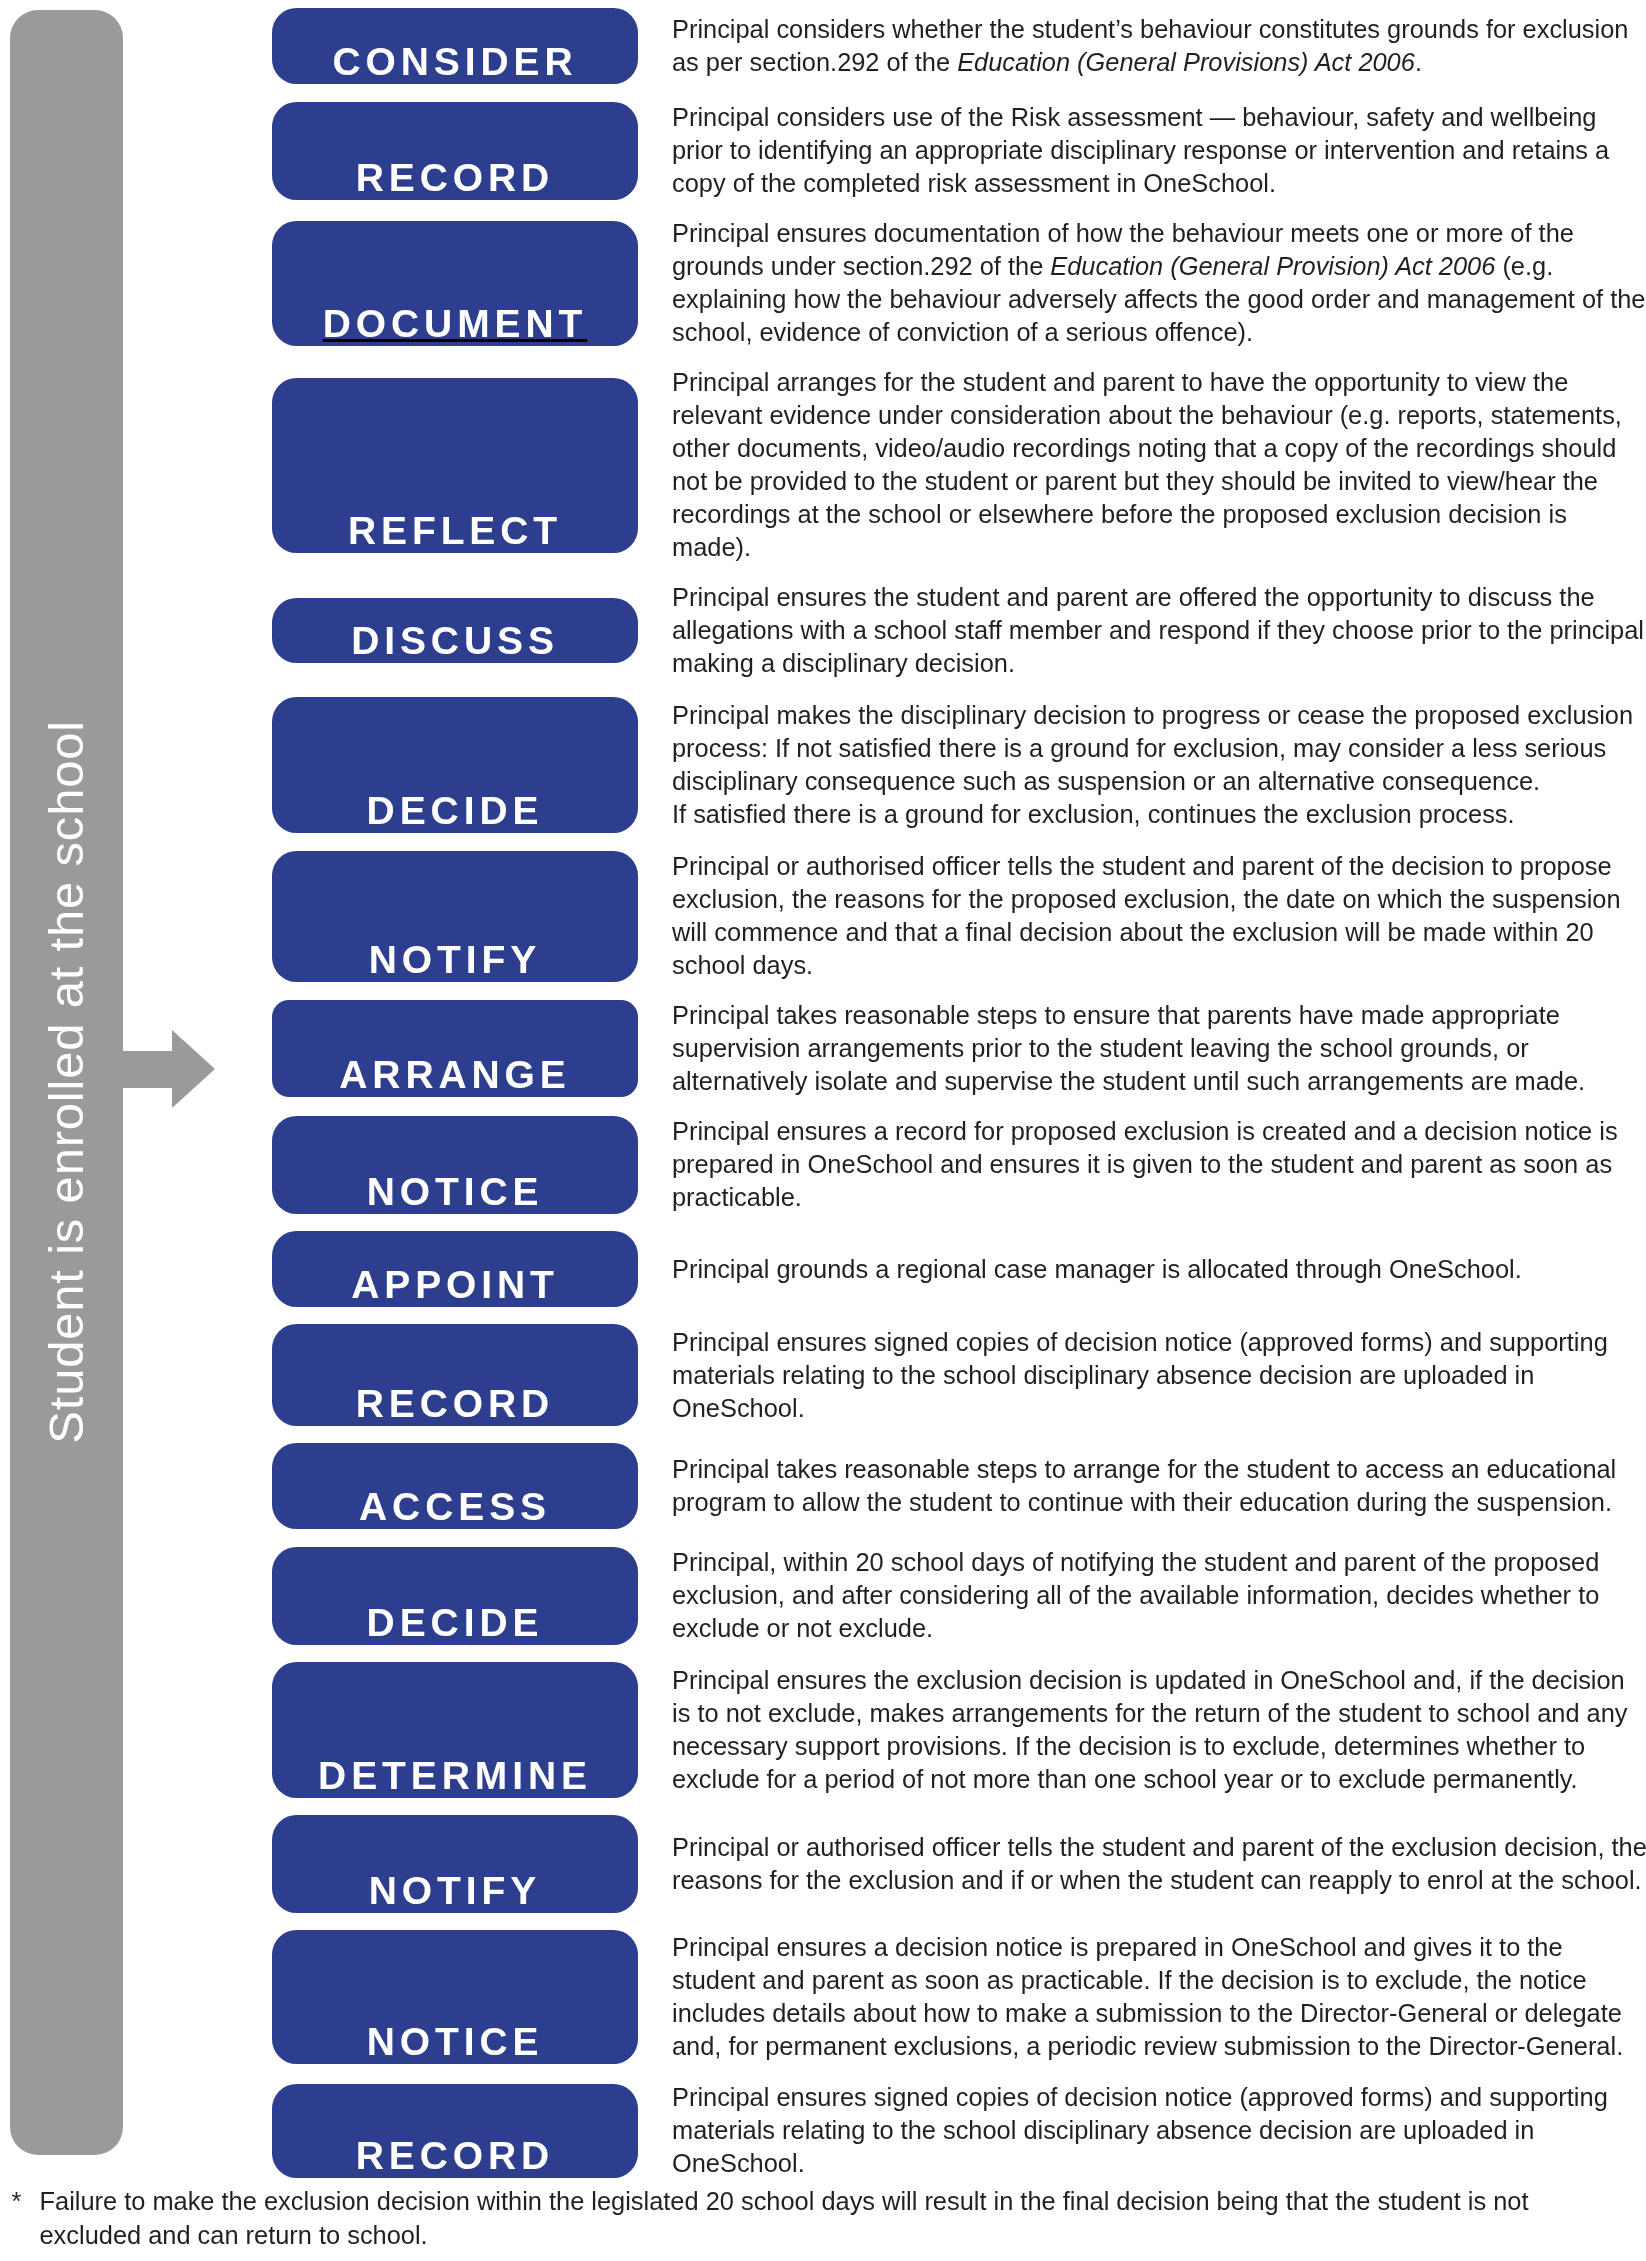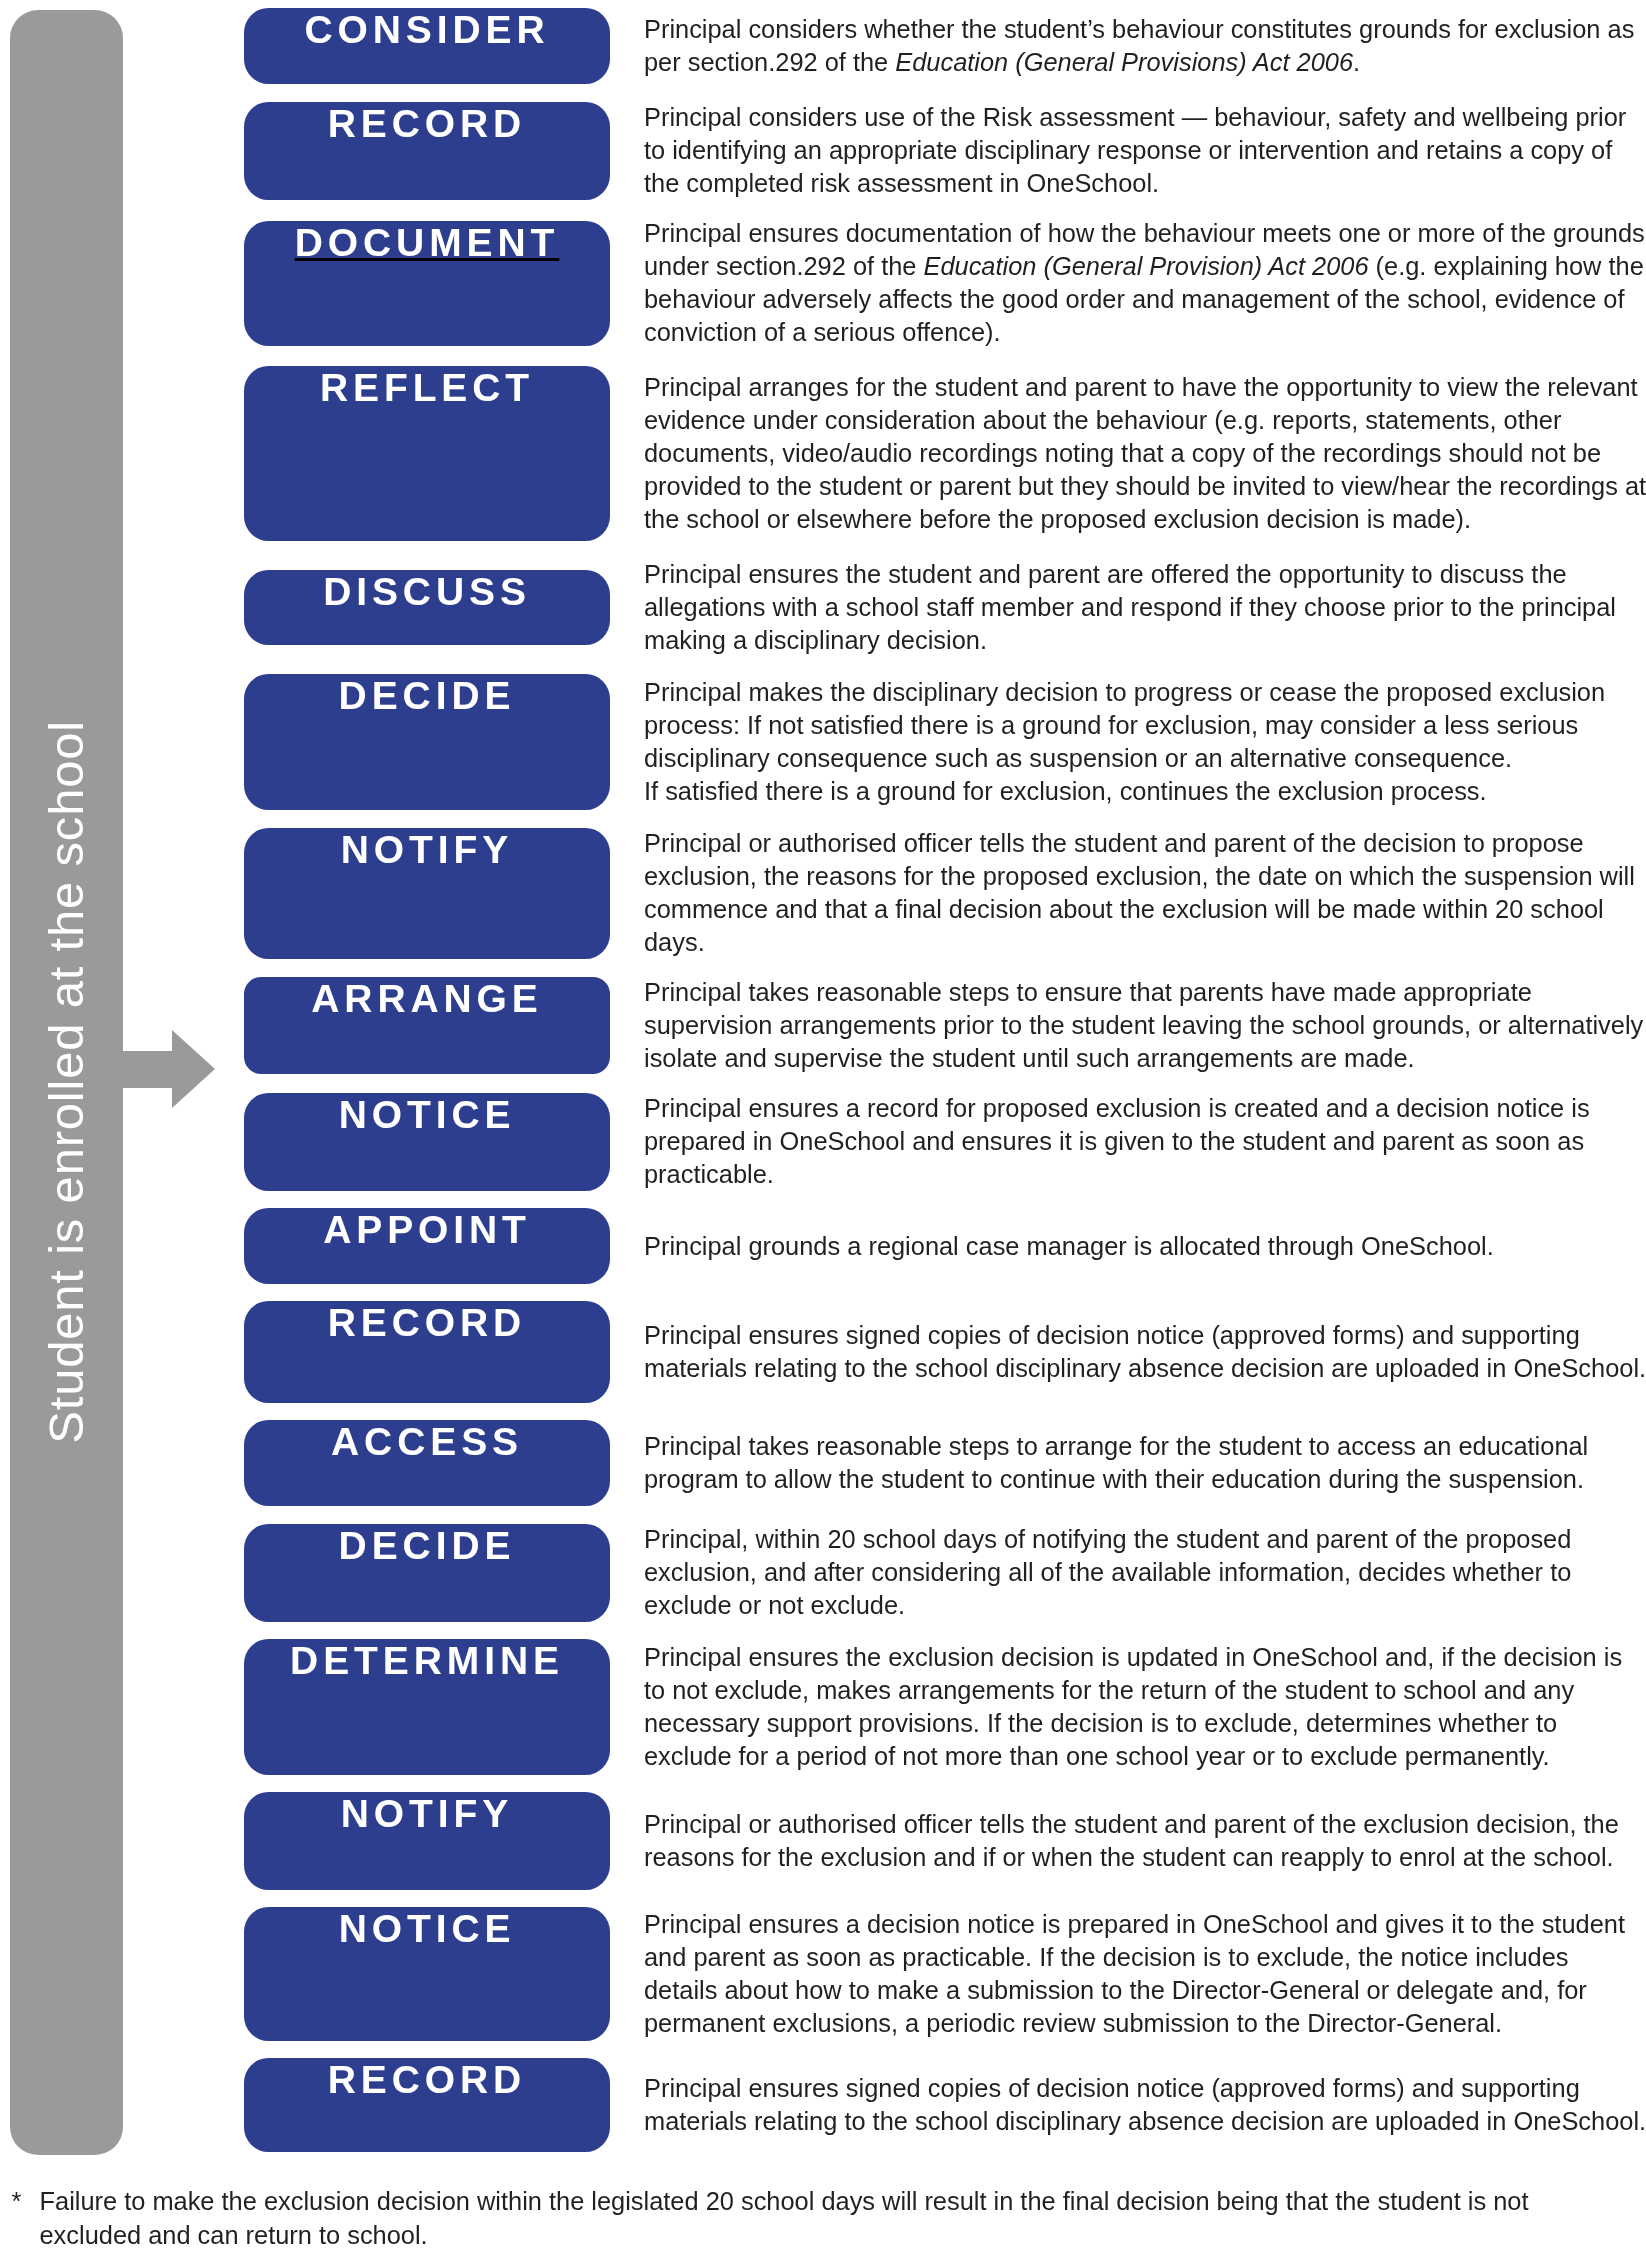--- a/index.html
+++ b/index.html
@@ -68,23 +68,24 @@
     display:flex;
     align-items:center;
     margin-bottom:17px;
   }
   .btn{
     flex:0 0 366px;
     width:366px;
     background:var(--blue);
     border-radius:24.6px;
     display:flex;
-    align-items:flex-start;
+    align-items:flex-end;
     justify-content:center;
     margin-right:34px;
+    margin-left:28px;
   }
   .btn-label{
     color:#ffffff;
     font-weight:bold;
     font-size:39px;
     letter-spacing:4.9px;
     white-space:nowrap;
   }
   .desc{
     flex:1;
@@ -94,21 +95,21 @@
     white-space:pre-wrap;
   }
   .desc .seg-b{font-weight:normal;}
   .desc .seg-i{font-style:italic;}
 
   
   #rows .row:nth-child(1)  .btn{height:76px;}
   #rows .row:nth-child(2)  .btn{height:98px;}
   #rows .row:nth-child(3)  .btn{height:125px;text-decoration:underline;}
   #rows .row:nth-child(4)  .btn{height:175px;}
-  #rows .row:nth-child(5)  .btn{height:75px;}
+  #rows .row:nth-child(5)  .btn{height:65px;}
   #rows .row:nth-child(6)  .btn{height:136px;}
   #rows .row:nth-child(7)  .btn{height:131px;}
   #rows .row:nth-child(8)  .btn{height:97px;border-radius:17px;}
   #rows .row:nth-child(9)  .btn{height:98px;}
   #rows .row:nth-child(10) .btn{height:76px;}
   #rows .row:nth-child(11) .btn{height:102px;}
   #rows .row:nth-child(12) .btn{height:86px;}
   #rows .row:nth-child(13) .btn{height:98px;}
   #rows .row:nth-child(14) .btn{height:136px;}
   #rows .row:nth-child(15) .btn{height:98px;}

